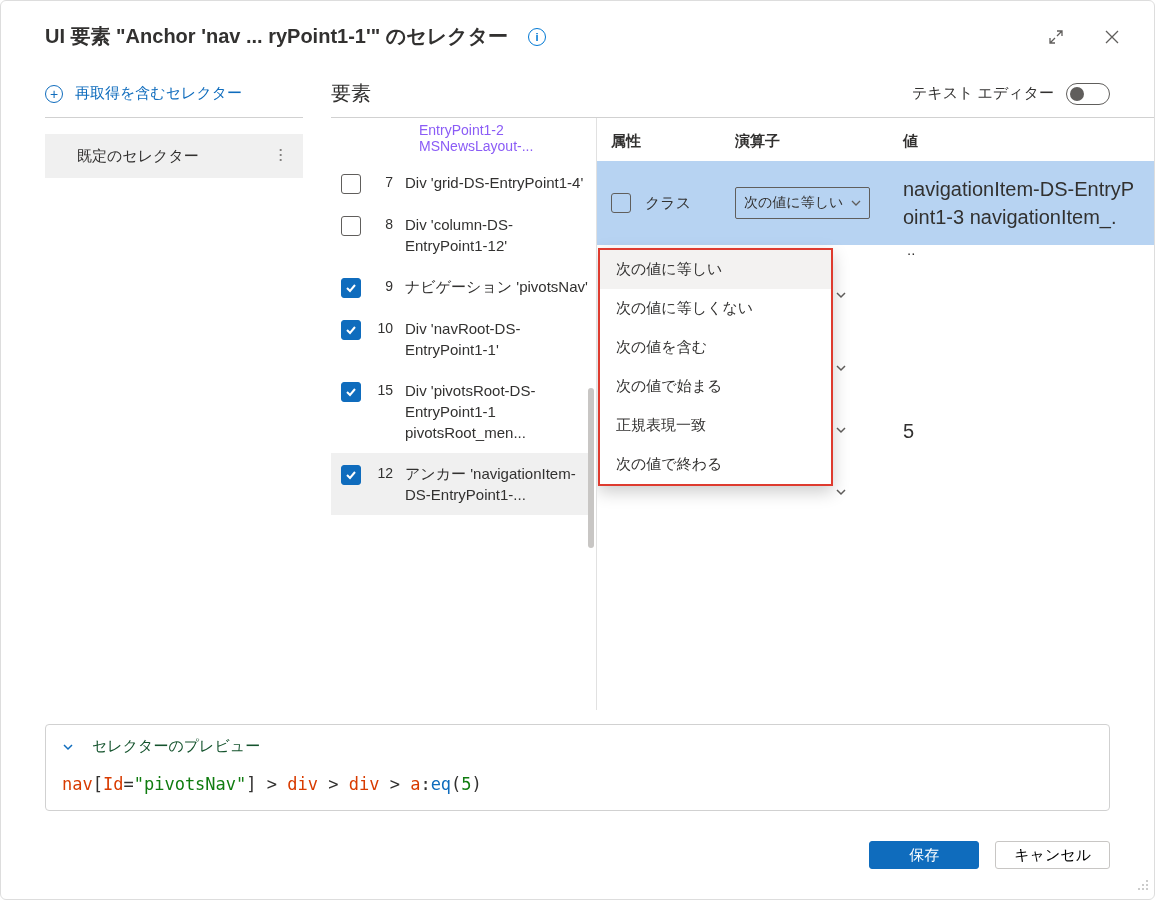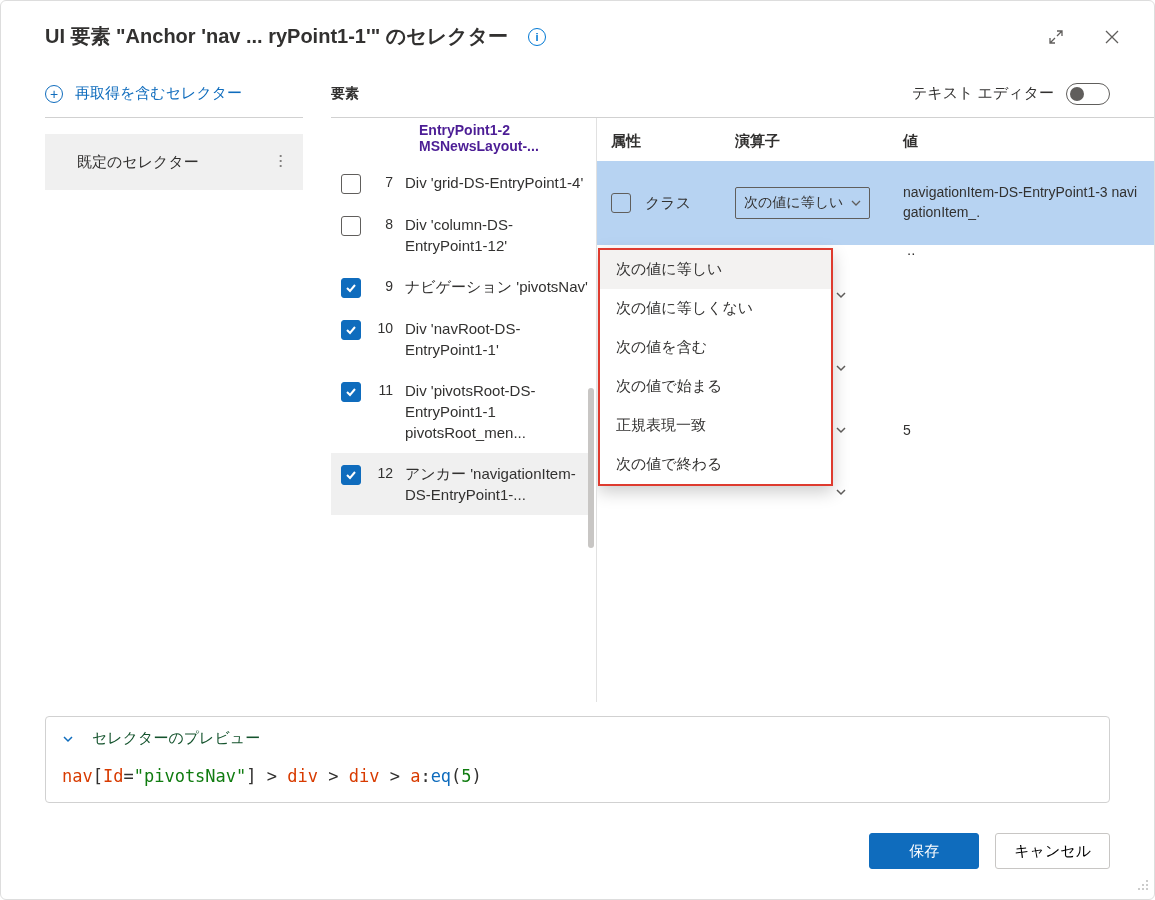--- a/index.html
+++ b/index.html
@@ -59,21 +59,21 @@
     cursor: pointer;
   }
   .plus {
     width: 18px; height: 18px;
     border: 1.5px solid #0f6cbd; border-radius: 50%;
     display: flex; align-items: center; justify-content: center;
     font-size: 14px; line-height: 1;
   }
   .sel-item {
     margin-top: 16px;
-    height: 56px;
+    height: 44px;
     background: #f0f0f0;
     display: flex; align-items: center;
     padding: 0 14px 0 32px;
     font-size: 15px;
   }
   .sel-item .more {
     margin-left: auto; color: #605e5c;
     letter-spacing: 2px;
     transform: rotate(90deg);
   }
@@ -81,21 +81,21 @@
   .right-wrap {
     flex: 1; display: flex; flex-direction: column;
     padding-left: 28px;
     overflow: hidden;
   }
   .row-top {
     display: flex; align-items: center; height: 48px;
     border-bottom: 1px solid #d1d1d1;
     padding-right: 44px;
   }
-  .elements-label { font-weight: 700; font-size: 14px; }
+  .elements-label { font-weight: 400; font-size: 20px; }
   .txt-ed {
     margin-left: auto; display: flex; align-items: center; gap: 12px;
     font-size: 15px;
   }
   .toggle {
     width: 44px; height: 22px; border: 1px solid #605e5c;
     border-radius: 22px; position: relative;
   }
   .toggle .knob {
     position: absolute; left: 3px; top: 3px;
@@ -120,21 +120,21 @@
   .cb {
     width: 20px; height: 20px; flex: 0 0 20px;
     border: 1px solid #605e5c; border-radius: 3px;
     margin-left: 10px; margin-top: 2px;
     display: flex; align-items: center; justify-content: center;
   }
   .cb.checked { background: #0f6cbd; border-color: #0f6cbd; }
   .cb.checked svg { color: #fff; }
   .idx { width: 20px; text-align: right; color: #323130; padding-top: 2px; }
   .elem-label { flex: 1; font-size: 15px; line-height: 1.4; word-break: break-word; }
-  .elem-partial { padding: 4px 0 8px 88px; color: #4c1d95; font-weight: bold; }
+  .elem-partial { padding: 4px 0 8px 88px; color: #8b5cf6; }
   
   .attr-pane {
     flex: 1; overflow: hidden; position: relative;
     padding-top: 14px;
   }
   .attr-hdr {
     display: flex; padding: 0 0 10px 14px;
     font-weight: 600; font-size: 15px;
   }
   .col-attr { width: 124px; }
@@ -145,21 +145,21 @@
     min-height: 84px;
     padding: 8px 14px;
   }
   .attr-row.hl { background: #b7d3f2; }
   .acb {
     width: 20px; height: 20px; border: 1px solid #605e5c;
     border-radius: 3px; margin-right: 14px;
   }
   .acell-attr { width: 90px; font-size: 15px; }
   .acell-op   { width: 168px; display:flex; align-items:center; }
-  .acell-val  { flex: 1; font-size: 14px; line-height: 1.4; word-break: break-all; }
+  .acell-val  { flex: 1; font-size: 20px; line-height: 1.4; word-break: break-all; }
   .op-box {
     height: 32px; padding: 0 8px;
     border: 1px solid #605e5c; border-radius: 2px;
     display: inline-flex; align-items: center; gap: 8px;
     font-size: 14px;
   }
   
   .dropdown {
     position: absolute;
     left: 1px; top: 130px;
@@ -187,21 +187,21 @@
   }
   .tk-v   { color: #d83b01; }
   .tk-str { color: #107c10; }
   .tk-num { color: #107c10; }
   .tk-f   { color: #0f6cbd; }
   .footer {
     display: flex; justify-content: flex-end; gap: 16px;
     padding: 30px 44px;
   }
   .btn {
-    min-width: 110px; height: 36px; padding: 0 18px;
+    min-width: 110px; height: 28px; padding: 0 18px;
     border-radius: 3px; border: 1px solid #c8c6c4;
     background: #fff; font-size: 15px; cursor: pointer;
     display: inline-flex; align-items: center; justify-content: center;
   }
   .btn.primary { background: #0f6cbd; color: #fff; border-color: #0f6cbd; }
   .resize-grip {
     position: absolute; right: 5px; bottom: 5px; color: #bbb;
   }
   .scrollbar-fake {
     position: absolute; right: 2px; top: 270px; width: 6px; height: 160px;
@@ -287,21 +287,21 @@
                 </div>
                 <div class="idx">10</div>
                 <div class="elem-label">Div 'navRoot-DS-EntryPoint1-1'</div>
               </div>
               <div class="elem-row">
                 <div class="cb checked">
                   <svg width="12" height="12" viewBox="0 0 12 12" fill="none" stroke="currentColor" stroke-width="2">
                     <path d="M2 6l3 3 5-6"></path>
                   </svg>
                 </div>
-                <div class="idx">11</div>
+                <div class="idx">15</div>
                 <div class="elem-label">Div 'pivotsRoot-DS-EntryPoint1-1 pivotsRoot_men...</div>
               </div>
               <div class="elem-row selected">
                 <div class="cb checked">
                   <svg width="12" height="12" viewBox="0 0 12 12" fill="none" stroke="currentColor" stroke-width="2">
                     <path d="M2 6l3 3 5-6"></path>
                   </svg>
                 </div>
                 <div class="idx">12</div>
                 <div class="elem-label">アンカー 'navigationItem-DS-EntryPoint1-...</div>

